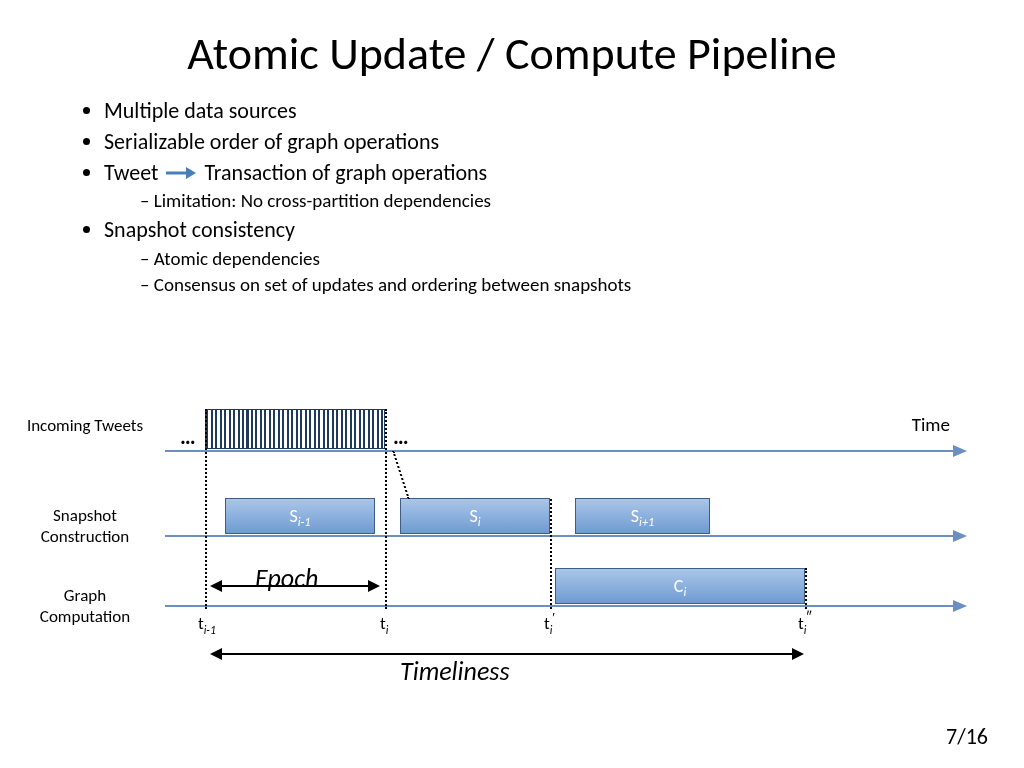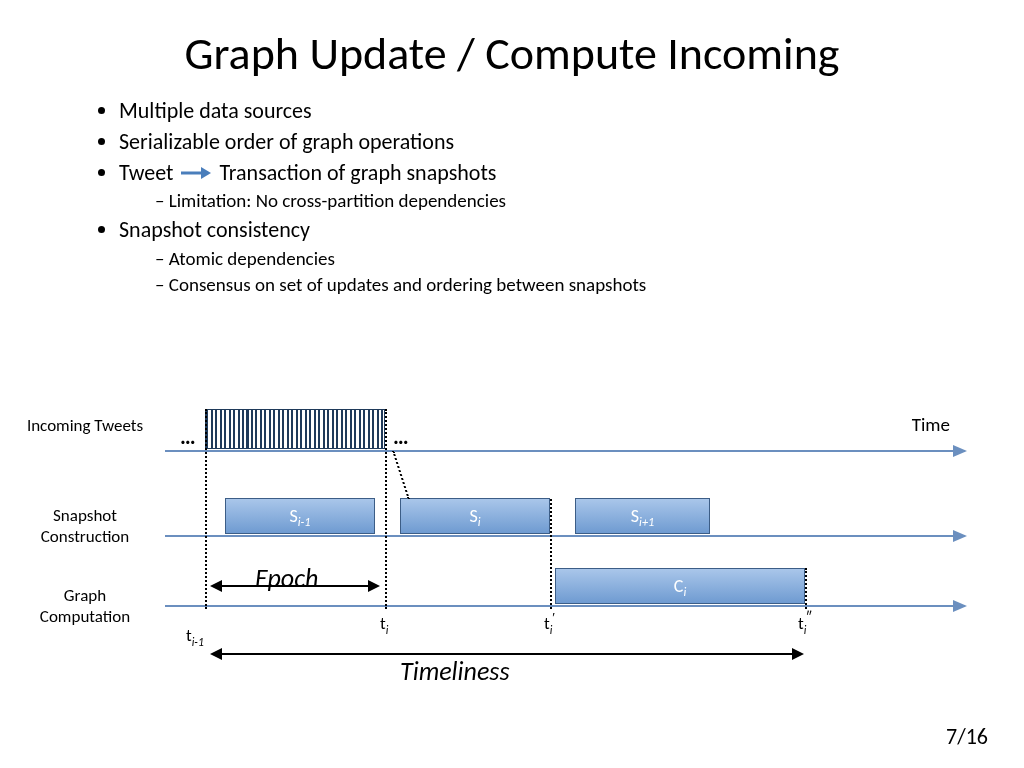--- a/index.html
+++ b/index.html
@@ -1,18 +1,18 @@
 <!DOCTYPE html>
 <html><head>
 <meta charset="utf-8">
 <style>
   * { box-sizing: border-box; margin: 0; padding: 0; }
   body { width: 1024px; height: 768px; font-family: Calibri, Arial, sans-serif; background: #fff; color: #000; position: relative; overflow: hidden; }
   .title { font-size: 46px; text-align: center; padding: 25px 0 15px 0; font-weight: 400; }
-  .bullets { padding-left: 95px; font-size: 22px; line-height: 1.4; }
+  .bullets { padding-left: 43px; font-size: 22px; line-height: 1.4; margin-left: 37px; }
   .bullets ul { list-style: disc; padding-left: 24px; }
   .bullets ul ul { list-style: none; padding-left: 36px; font-size: 19px; }
   .bullets ul ul li::before { content: "–  "; }
   .tweet-line { display: flex; align-items: center; gap: 8px; }
   .arrow-right-small { width: 30px; height: 14px; position: relative; }
   .arrow-right-small::before { content: ""; position: absolute; top: 50%; left: 0; width: 22px; height: 3px; background: #4a7ebb; transform: translateY(-50%); }
   .arrow-right-small::after { content: ""; position: absolute; right: 0; top: 50%; transform: translateY(-50%); border-left: 10px solid #4a7ebb; border-top: 6px solid transparent; border-bottom: 6px solid transparent; }
   .diagram { position: absolute; left: 0; top: 405px; width: 982px; height: 320px; }
   .row-label { position: absolute; font-size: 17px; text-align: center; width: 130px; }
   .axis { position: absolute; height: 2px; background: #6b8fbf; }
@@ -27,31 +27,31 @@
   .time-lbl { position: absolute; font-size: 19px; }
   .page-num { position: absolute; right: 36px; bottom: 18px; font-size: 22px; }
   .double-arrow { position: absolute; height: 2px; background: #000; }
   .double-arrow::before, .double-arrow::after { content: ""; position: absolute; top: -5px; border-top: 6px solid transparent; border-bottom: 6px solid transparent; }
   .double-arrow::before { left: -2px; border-right: 12px solid #000; }
   .double-arrow::after { right: -2px; border-left: 12px solid #000; }
 </style>
 </head>
 <body>
 
-<h1 class="title">Graph Update / Compute Incoming</h1>
+<h1 class="title">Atomic Update / Compute Pipeline</h1>
 
 <div class="bullets">
   <ul>
     <li>Multiple data sources</li>
     <li>Serializable order of graph operations</li>
     <li>
       <span class="tweet-line">
         <span>Tweet</span>
         <span class="arrow-right-small"></span>
-        <span>Transaction of graph snapshots</span>
+        <span>Transaction of graph operations</span>
       </span>
       <ul>
         <li>Limitation: No cross-partition dependencies</li>
       </ul>
     </li>
     <li>
       <span>Snapshot consistency</span>
       <ul>
         <li>Atomic dependencies</li>
         <li>Consensus on set of updates and ordering between snapshots</li>
@@ -101,21 +101,21 @@
   <div class="vline" style="left:550px; top:94px; height:110px;"></div>
 
   <div class="vline" style="left:805px; top:163px; height:41px;"></div>
 
   <div class="double-arrow" style="left:212px; top:180px; width:166px;"></div>
   <div class="epoch-lbl" style="left:255px; top:157px;">Epoch</div>
 
   <div class="double-arrow" style="left:212px; top:248px; width:590px;"></div>
   <div class="epoch-lbl" style="left:400px; top:250px;">Timeliness</div>
 
-  <div class="tick-lbl" style="left:186px; top:208px;margin-top:12px;">
+  <div class="tick-lbl" style="left:198px; top:208px;">
     <span>t</span><span class="sub">i-1</span>
   </div>
   <div class="tick-lbl" style="left:380px; top:208px;">
     <span>t</span><span class="sub">i</span>
   </div>
   <div class="tick-lbl" style="left:544px; top:208px;">
     <span>t</span><span class="sub">i</span><span style="position:relative; top:-0.5em; font-size:0.8em">′</span>
   </div>
   <div class="tick-lbl" style="left:798px; top:208px;">
     <span>t</span><span class="sub">i</span><span style="position:relative; top:-0.5em; font-size:0.8em">″</span>

